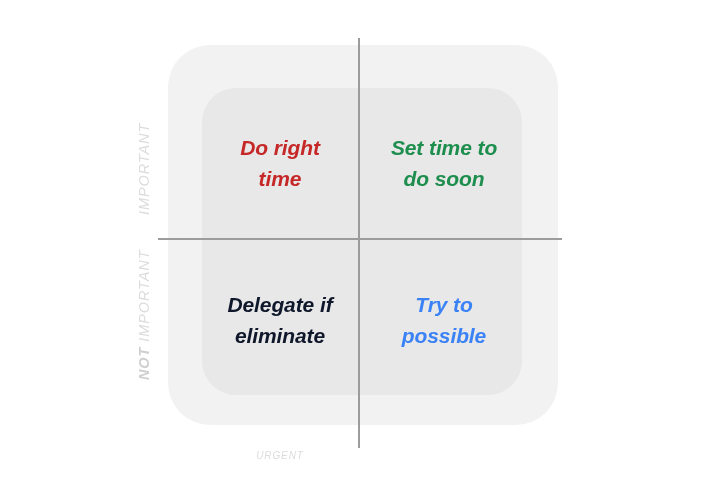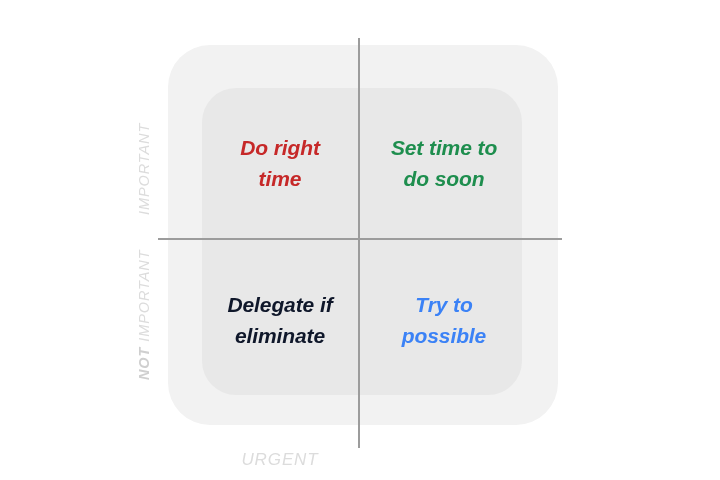--- a/index.html
+++ b/index.html
@@ -96,21 +96,21 @@
     transform: translate(136px, 215px) rotate(-90deg);
   }
   .caption-not-important {
     transform: translate(136px, 380px) rotate(-90deg);
   }
 
   .caption-x {
     position: absolute;
     top: 450px;
     height: 20px;
-    font-size: 17px;
+    font-size: 10px;
     letter-spacing: 0.9px;
     color: #dcdcdc;
     white-space: nowrap;
     text-align: center;
   }
   .caption-urgent     { left: 202px; width: 156px; }
   .caption-not-urgent { left: 366px; width: 156px; }
 
   .neg {
     font-weight: bold;

